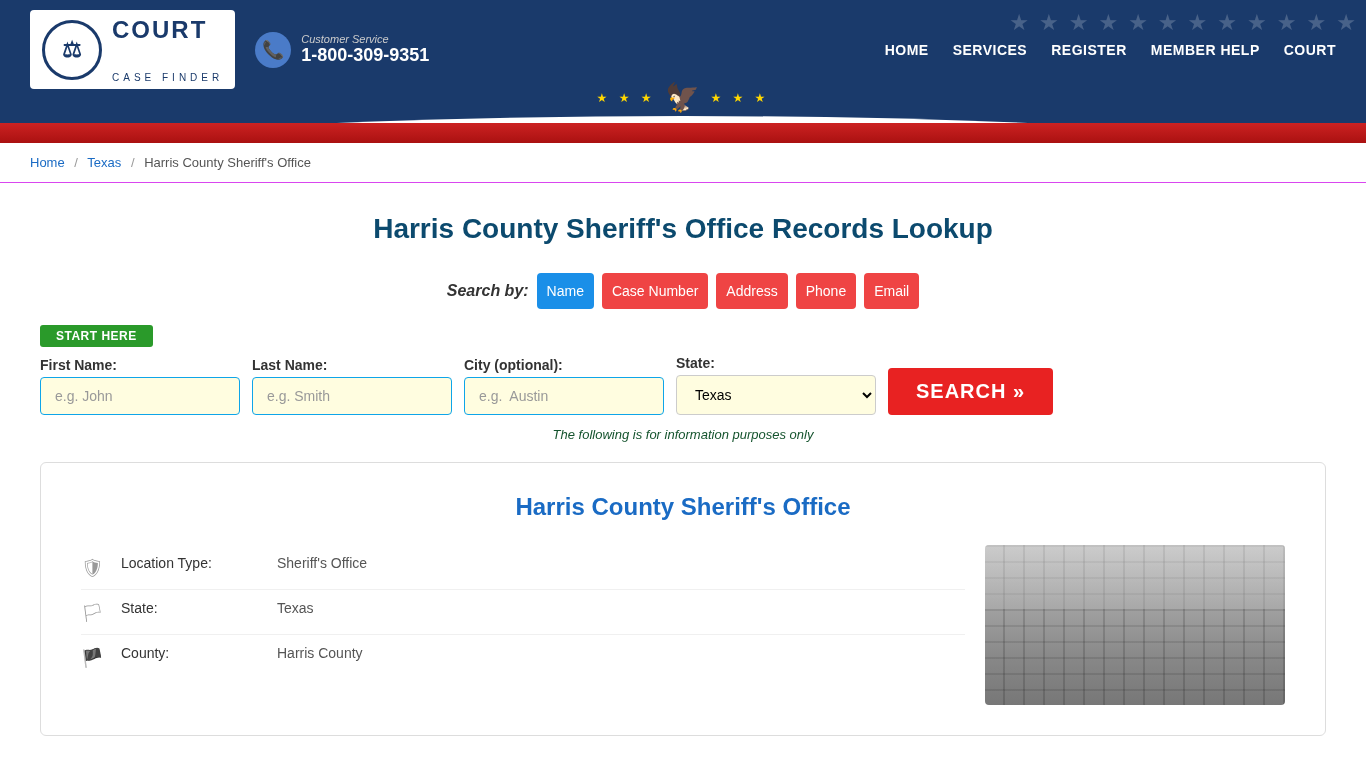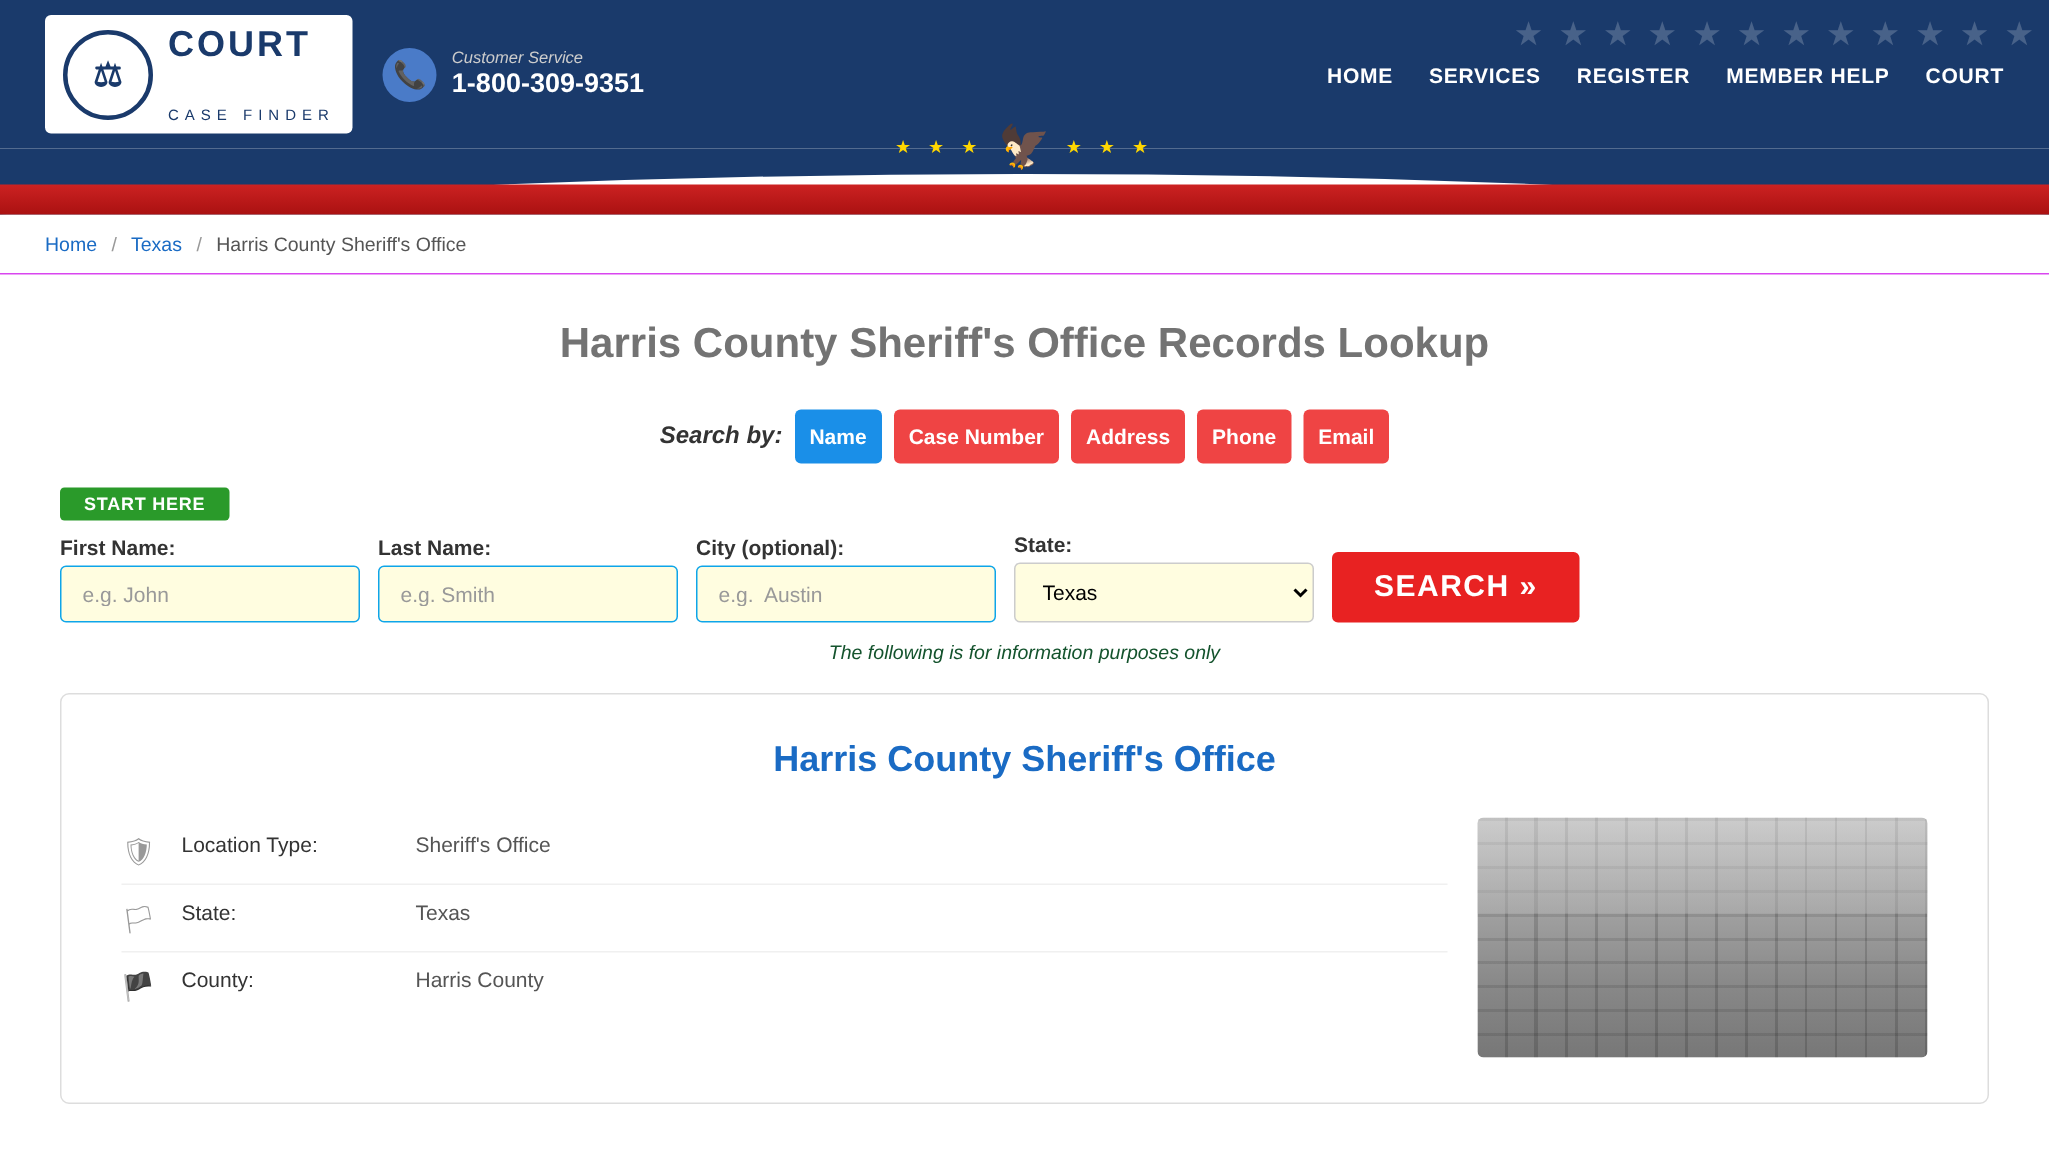--- a/index.html
+++ b/index.html
@@ -106,21 +106,21 @@
     .breadcrumb a { color: #1a6bc4; text-decoration: none; }
     .breadcrumb .sep { margin: 0 6px; color: #999; }
 
     
     .main-content { padding: 30px 40px; }
 
     .page-title {
       text-align: center;
       font-size: 28px;
       font-weight: bold;
-      color: #737373;
+      color: #0c4a6e;
       margin-bottom: 28px;
     }
 
     
     .search-by-row {
       display: flex;
       align-items: center;
       justify-content: center;
       gap: 8px;
       margin-bottom: 16px;
@@ -130,21 +130,21 @@
       font-weight: bold;
       font-style: italic;
       color: #333;
     }
     .tab-btn {
       padding: 10px 10px;
       border: none;
       border-radius: 4px;
       cursor: pointer;
       font-size: 14px;
-      font-weight: bold;
+      font-weight: normal;
       color: #fff;
     }
     .tab-btn.active { background: #1a8fe8; }
     .tab-btn.inactive { background: #ef4444; }
 
     
     .start-here-badge {
       display: inline-block;
       background: #2a9a2a;
       color: #fff;

